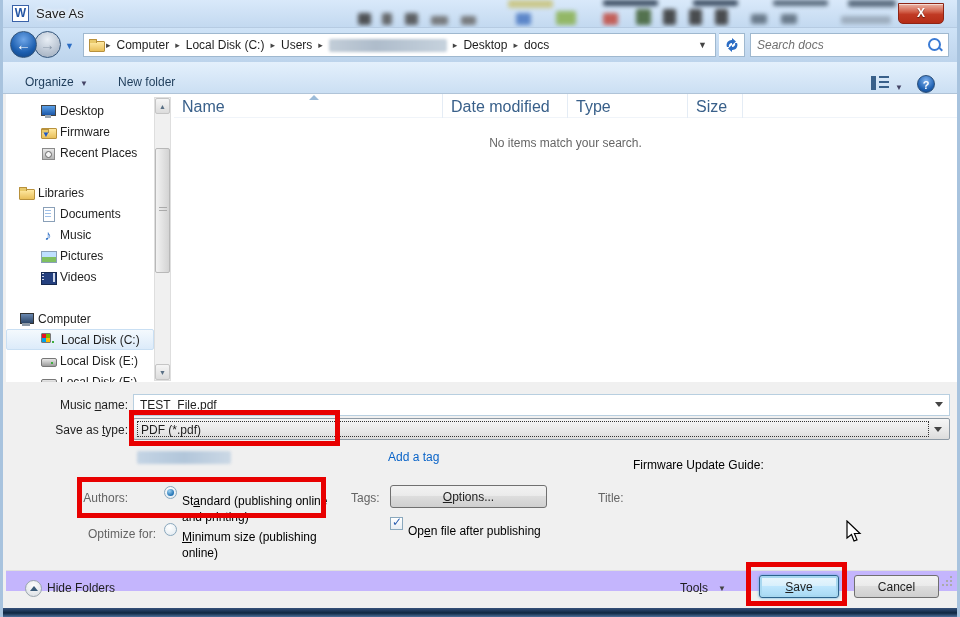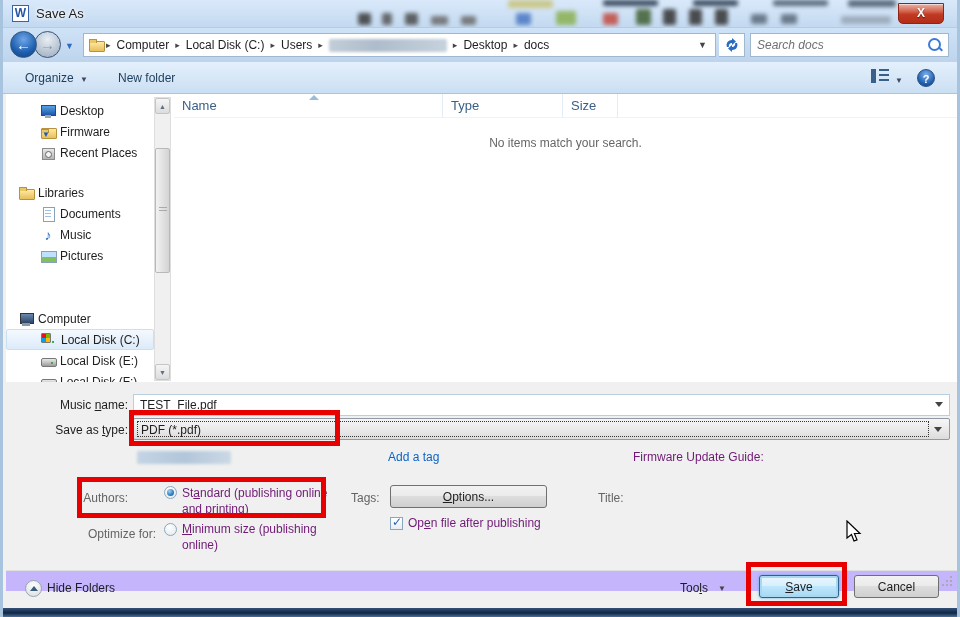--- a/index.html
+++ b/index.html
@@ -48,21 +48,21 @@
   .search-box input::placeholder { color:#707070; font-style:italic; }
   .mag { width:18px; height:18px; position:relative; margin-right:4px; }
   .mag::before { content:""; position:absolute; left:2px; top:2px; width:9px; height:9px;
                  border:2px solid #3b7bd4; border-radius:50%; }
   .mag::after { content:""; position:absolute; left:12px; top:12px; width:5px; height:2px;
                 background:#3b7bd4; transform:rotate(45deg); }
 
   
   .tool-row { position:absolute; left:0; top:62px; width:100%; height:32px;
               background:linear-gradient(#e4f0fc,#cbdff3); border-bottom:1px solid #b0c4d8;
-              display:flex; align-items:center; font-size:12px; color:#1e3c5a; }
+              display:flex; align-items:flex-end; font-size:12px; color:#1e3c5a; }
   .tool-item { padding:4px 8px; margin-left:14px; border-radius:3px; }
   .tool-caret { font-size:8px; color:#446; margin-left:3px; }
   .tool-right { position:absolute; right:22px; display:flex; align-items:center; gap:14px; }
   .views-icon { display:inline-block; width:18px; height:14px;
      background:repeating-linear-gradient(#39608a 0 2px,transparent 2px 5px); border-left:5px solid #39608a;
      padding-left:3px; background-clip:content-box; }
   .help-icon { width:18px; height:18px; border-radius:50%;
      background:radial-gradient(circle at 50% 30%,#7fb2ef,#1d5fb0 65%,#123f7a);
      color:#fff; font-size:11px; font-weight:bold; text-align:center; line-height:18px; border:1px solid #2b4f79; }
 
@@ -113,21 +113,21 @@
   .scr-btn { position:absolute; left:0; width:15px; height:16px; background:linear-gradient(#f5f5f5,#dcdcdc);
              border:1px solid #c5c5c5; border-radius:2px; color:#5a7085; font-size:7px; text-align:center; line-height:15px; }
   .scr-up { top:0; } .scr-dn { bottom:0; }
   .scr-thumb { position:absolute; left:0; top:50px; width:15px; height:125px;
                background:linear-gradient(90deg,#f2f2f2,#d3d3d3); border:1px solid #b8b8b8; border-radius:2px; }
   .scr-thumb::after { content:""; position:absolute; left:3px; top:58px; width:8px; height:5px;
                background:repeating-linear-gradient(#aaa 0 1px,transparent 1px 3px); }
 
   .mainlist { position:absolute; left:168px; top:0; width:783px; height:100%; }
   .list-header { position:absolute; left:0; top:0; width:100%; height:24px; display:flex;
-                 font-size:13px; color:#39608a; border-bottom:1px solid #f0f4f9; }
+                 font-size:16px; color:#39608a; border-bottom:1px solid #f0f4f9; }
   .col { border-right:1px solid #e4ecf5; padding:4px 0 0 8px; height:24px; }
   .col-name { width:269px; position:relative; }
   .sort-tri { position:absolute; left:135px; top:1px; width:0; height:0;
               border-left:5px solid transparent; border-right:5px solid transparent; border-bottom:5px solid #9cbbd8; }
   .col-date { width:125px; } .col-type { width:120px; } .col-size { width:55px; }
   .empty-msg { position:absolute; left:0; top:42px; width:100%; text-align:center; font-size:12px; color:#666; }
 
   
   .panel { position:absolute; left:3px; top:382px; width:951px; height:188px; background:#f0f0f0;
            font-size:12px; color:#1e1e1e; }
@@ -135,21 +135,21 @@
   .combo { position:absolute; left:127px; width:817px; height:22px; }
   .combo-arrow { position:absolute; right:7px; top:8px; width:0; height:0;
                  border-left:4px solid transparent; border-right:4px solid transparent; border-top:5px solid #444; }
   .fname-input { width:100%; height:100%; border:1px solid #b8cfe0; background:#fff; font-size:12px;
                  font-family:inherit; padding:0 20px 0 6px; outline:none; color:#1e1e1e; }
   .stype-box { width:100%; height:100%; border:1px solid #8e9aa5; border-radius:2px;
                background:linear-gradient(#f6f6f6,#e9e9e9 55%,#dcdcdc); position:relative; }
   .stype-text { position:absolute; left:3px; top:2px; right:20px; bottom:2px; border:1px dotted #333;
                 padding:1px 0 0 3px; }
   .gray { color:#646464;margin-top:41px; }
-  .blue { color:#701a75; }
+  .blue { color:#000000;margin-top:8px; }
   .link { color:#0a64c8; cursor:default; }
   .redact-sm { position:absolute; width:94px; height:13px; border-radius:2px;
                background:linear-gradient(90deg,#c4d4e4,#b2c6da 50%,#cbd8e5); filter:blur(1.5px); }
   .radio { position:absolute; width:13px; height:13px; border-radius:50%; border:1px solid #8aa8bd;
            background:radial-gradient(circle at 40% 30%,#fff,#dfe8ef); }
   .radio.sel::after { content:""; position:absolute; left:2px; top:2px; width:7px; height:7px; border-radius:50%;
            background:radial-gradient(circle at 35% 30%,#9ed1f0,#2173b5 70%); }
   .checkbox { position:absolute; width:13px; height:13px; border:1px solid #8aa8bd;
               background:linear-gradient(#fff,#e8eef3); }
   .checkbox::after { content:"✓"; position:absolute; left:1px; top:-3px; color:#2a5db0; font-size:12px; font-weight:bold; }
@@ -284,20 +284,24 @@
         <span class="lbl">Documents</span>
         </div>
       <div class="side-item ind2" style="top:130px">
         <span class="sicon i-note">♪</span>
         <span class="lbl">Music</span>
         </div>
       <div class="side-item ind2" style="top:151px">
         <span class="sicon i-pic"></span>
         <span class="lbl">Pictures</span>
         </div>
+      <div class="side-item ind2" style="top:172px">
+        <span class="sicon i-film"></span>
+        <span class="lbl">Videos</span>
+        </div>
 
       <div class="side-item ind1" style="top:214px">
         <span class="sicon i-pc"></span>
         <span class="lbl">Computer</span>
         </div>
       <div class="side-item ind2 side-sel" style="top:235px">
         <span class="sicon i-drive i-winflag"></span>
         <span class="lbl">Local Disk (C:)</span>
         </div>
       <div class="side-item ind2" style="top:256px">
@@ -315,20 +319,21 @@
       <div class="scr-thumb"></div>
       <div class="scr-btn scr-dn">▼</div>
     </div>
 
     <div class="mainlist">
       <div class="list-header">
         <div class="col col-name">
           <span>Name</span>
           <span class="sort-tri"></span>
         </div>
+        <div class="col col-date">Date modified</div>
         <div class="col col-type">Type</div>
         <div class="col col-size">Size</div>
       </div>
       <div class="empty-msg">No items match your search.</div>
     </div>
   </div>
 
   <div class="panel">
     <div class="flabel" style="left:22px;top:16px"><span>Music </span><span class="mn">n</span><span>ame:</span></div>
     <div class="combo" style="top:12px">

